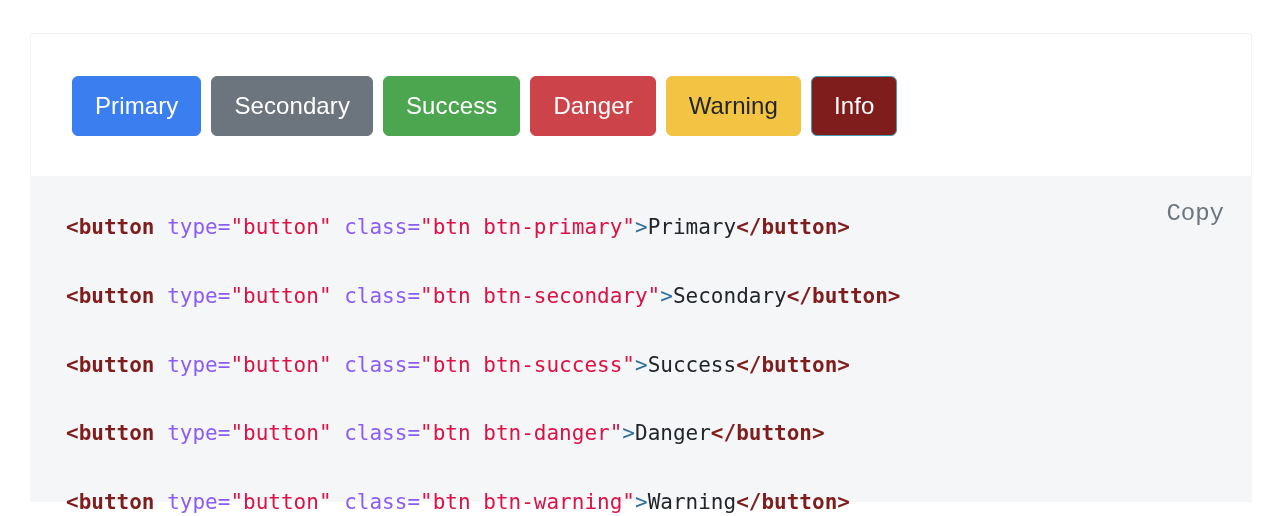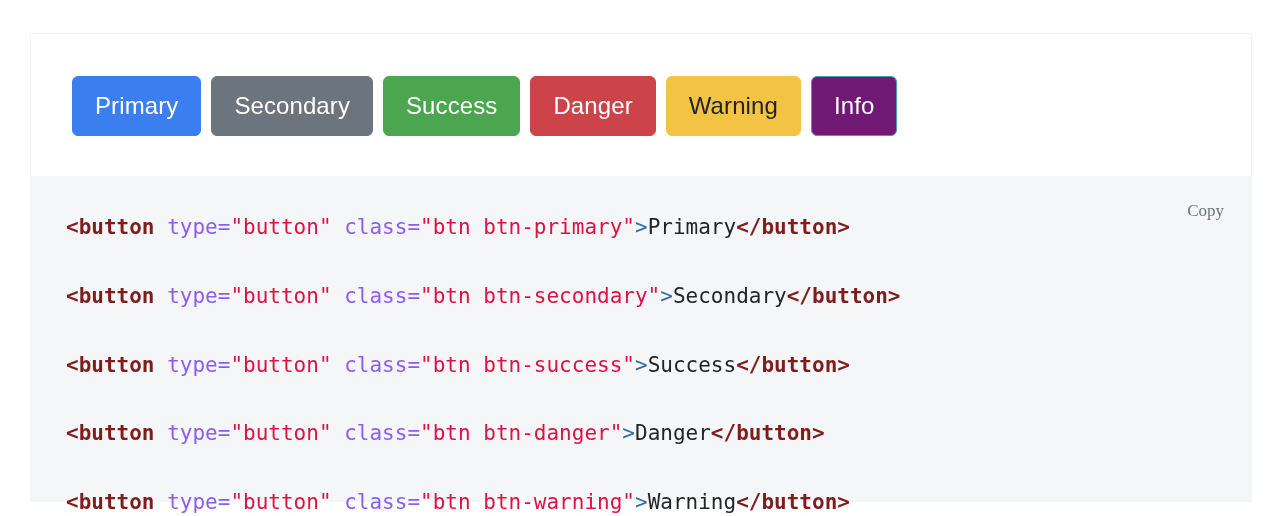--- a/index.html
+++ b/index.html
@@ -58,40 +58,40 @@
     cursor: pointer;
     white-space: nowrap;
     user-select: none;
   }
 
   .btn-primary   { background-color: #3b7ef0; border-color: #3b7ef0; }
   .btn-secondary { background-color: #6c757d; border-color: #6c757d; }
   .btn-success   { background-color: #4ca650; border-color: #4ca650; }
   .btn-danger    { background-color: #cc4349; border-color: #cc4349; }
   .btn-warning   { background-color: #f3c343; border-color: #f3c343; color: #212529; }
-  .btn-info      { background-color: #701a75; border-color: #469db3; }
+  .btn-info      { background-color: #7f1d1d; border-color: #469db3; }
 
   
   .highlight {
     position: relative;
     background: #f5f6f8;
     padding: 34px 0 44px 0;
     box-sizing: border-box;
     height: 326px;
   }
 
   .btn-clipboard {
     position: absolute;
     top: 22px;
     right: 20px;
     background: transparent;
     border: 0;
     padding: 4px 8px;
-    font-family: Liberation Serif, serif;
-    font-size: 17px;
+    font-family: Liberation Mono, monospace;
+    font-size: 24px;
     line-height: 1;
     color: #6c757d;
     cursor: pointer;
   }
 
   pre.code-block {
     margin: 0;
     padding: 0 0 0 36px;
     background: transparent;
     font-family: "DejaVu Sans Mono", monospace;

